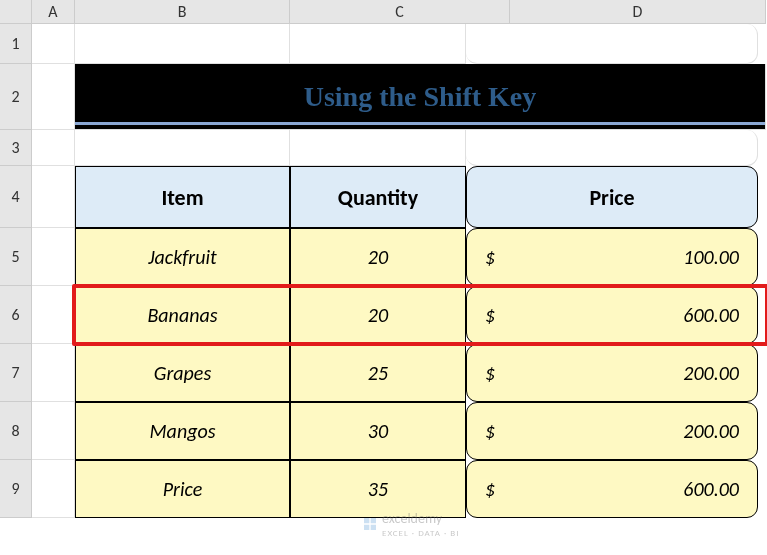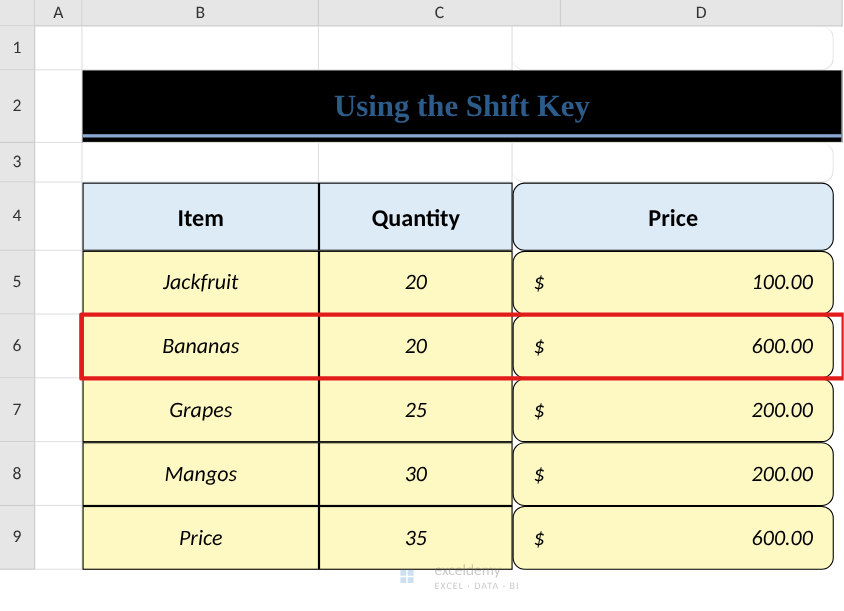--- a/index.html
+++ b/index.html
@@ -40,21 +40,21 @@
 
 
 .th { background: #ddebf7; border: 1px solid #000 !important; display: flex; align-items: center; justify-content: center; font-weight: bold; font-size: 22px; }
 .td { border: 1px solid #000 !important; display: flex; align-items: center; justify-content: center; font-size: 20px; background: #fef9c3; font-style: italic; }
 .price { justify-content: space-between; padding: 0 18px; }
 
 
 .highlight { position: absolute; border: 4px solid #e21b1b; pointer-events: none; z-index: 10; border-radius: 2px; }
 
 
-.watermark { position: absolute; display: flex; align-items: center; gap: 17px; opacity: 0.35; font-size: 14px; color: #666; z-index: 5; pointer-events: none; }
+.watermark { position: absolute; display: flex; align-items: center; gap: 4px; opacity: 0.35; font-size: 14px; color: #666; z-index: 5; pointer-events: none; }
 .watermark .wicon { width: 16px; height: 16px; }
 .watermark .sub { font-size: 9px; letter-spacing: 1px; display: block; text-align: right; }
 </style>
 </head>
 <body>
 
 <div class="sheet">
 
   <div class="col-headers">
     <div class="corner"></div>

